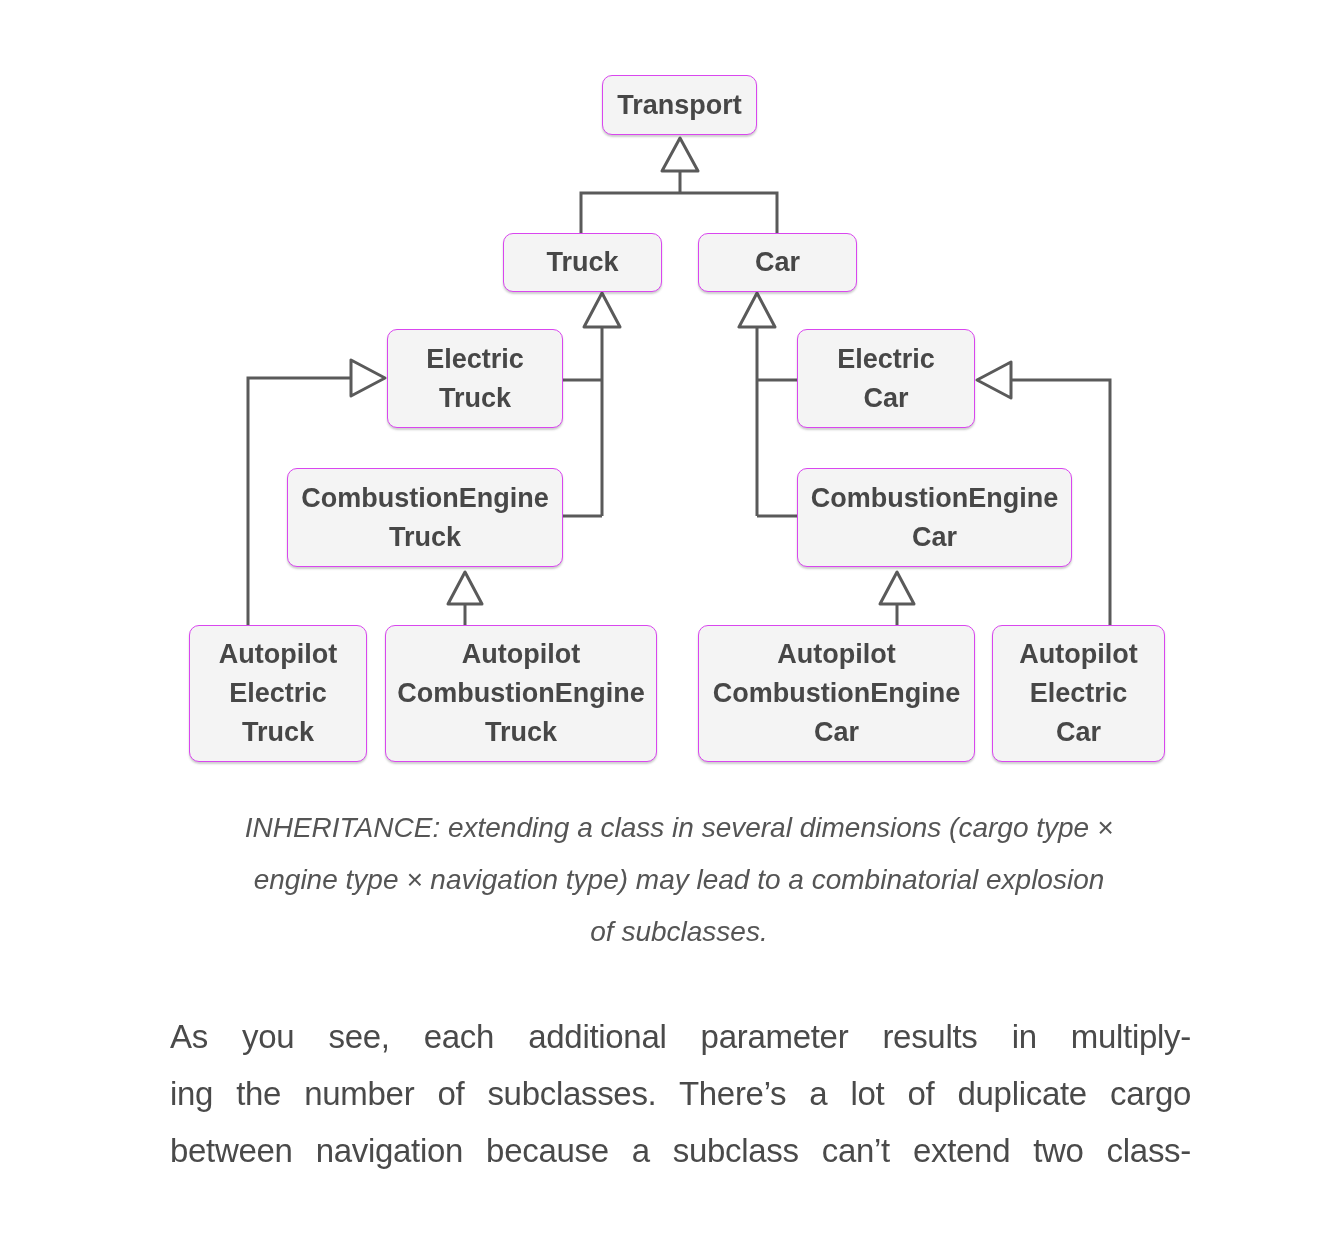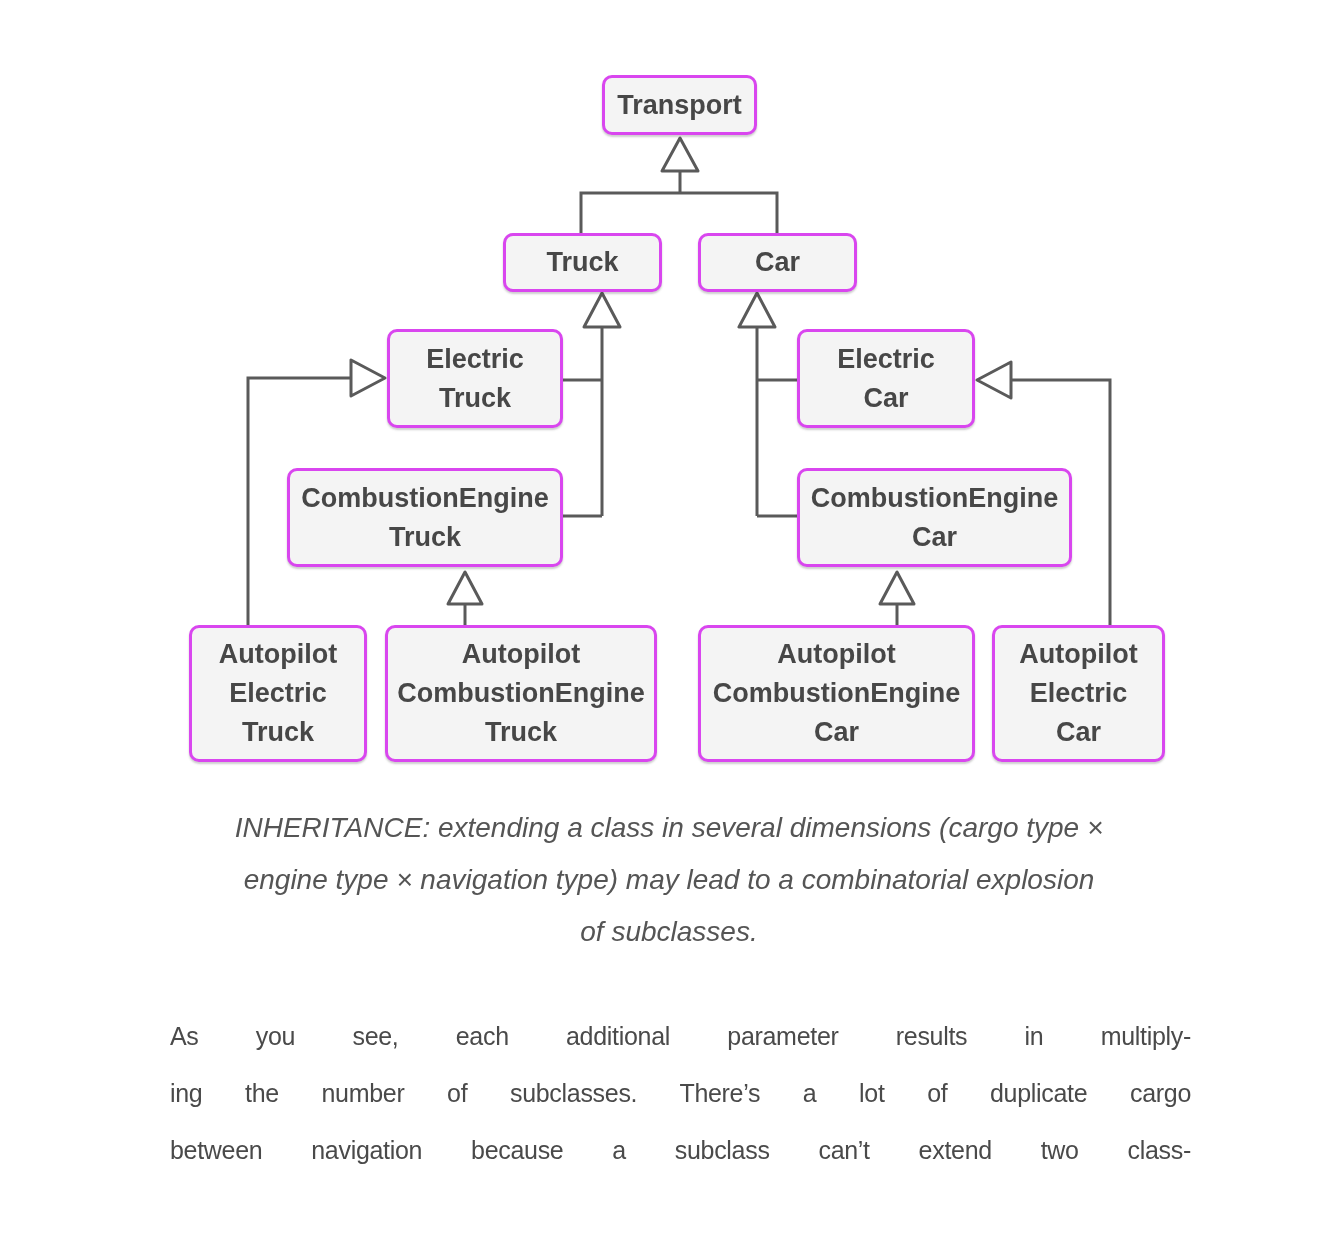--- a/index.html
+++ b/index.html
@@ -15,46 +15,46 @@
   .diagram { position: absolute; left: 0; top: 0; width: 1332px; height: 800px; }
   .connectors { position: absolute; left: 0; top: 0; }
   .cbox {
     position: absolute;
     display: flex;
     align-items: center;
     justify-content: center;
     text-align: center;
     white-space: pre-line;
     background: #f4f4f4;
-    border: 3px solid #d946ef;
+    border: 1px solid #d946ef;
     border-radius: 10px;
     color: #474747;
     font-weight: bold;
     font-size: 27px;
     line-height: 1.44;
     box-shadow: 0 2px 2px rgba(60,60,60,0.25);
   }
   .caption {
     position: absolute;
-    left: 16px;
+    left: 26px;
     top: 802px;
     width: 1306px;
     text-align: center;
     white-space: pre-line;
     font-style: italic;
     font-size: 28px;
     line-height: 52px;
     color: #555555;
   }
   .bodytext {
     position: absolute;
     left: 170px;
     top: 1008px;
     width: 1021px;
-    font-size: 25px;
+    font-size: 33px;
     line-height: 57px;
     letter-spacing: -0.3px;
     color: #4a4a4a;
   }
   .jline { text-align: justify; text-align-last: justify; }
   .jline.last { text-align-last: left; }
 </style>
 </head>
 <body>
 

